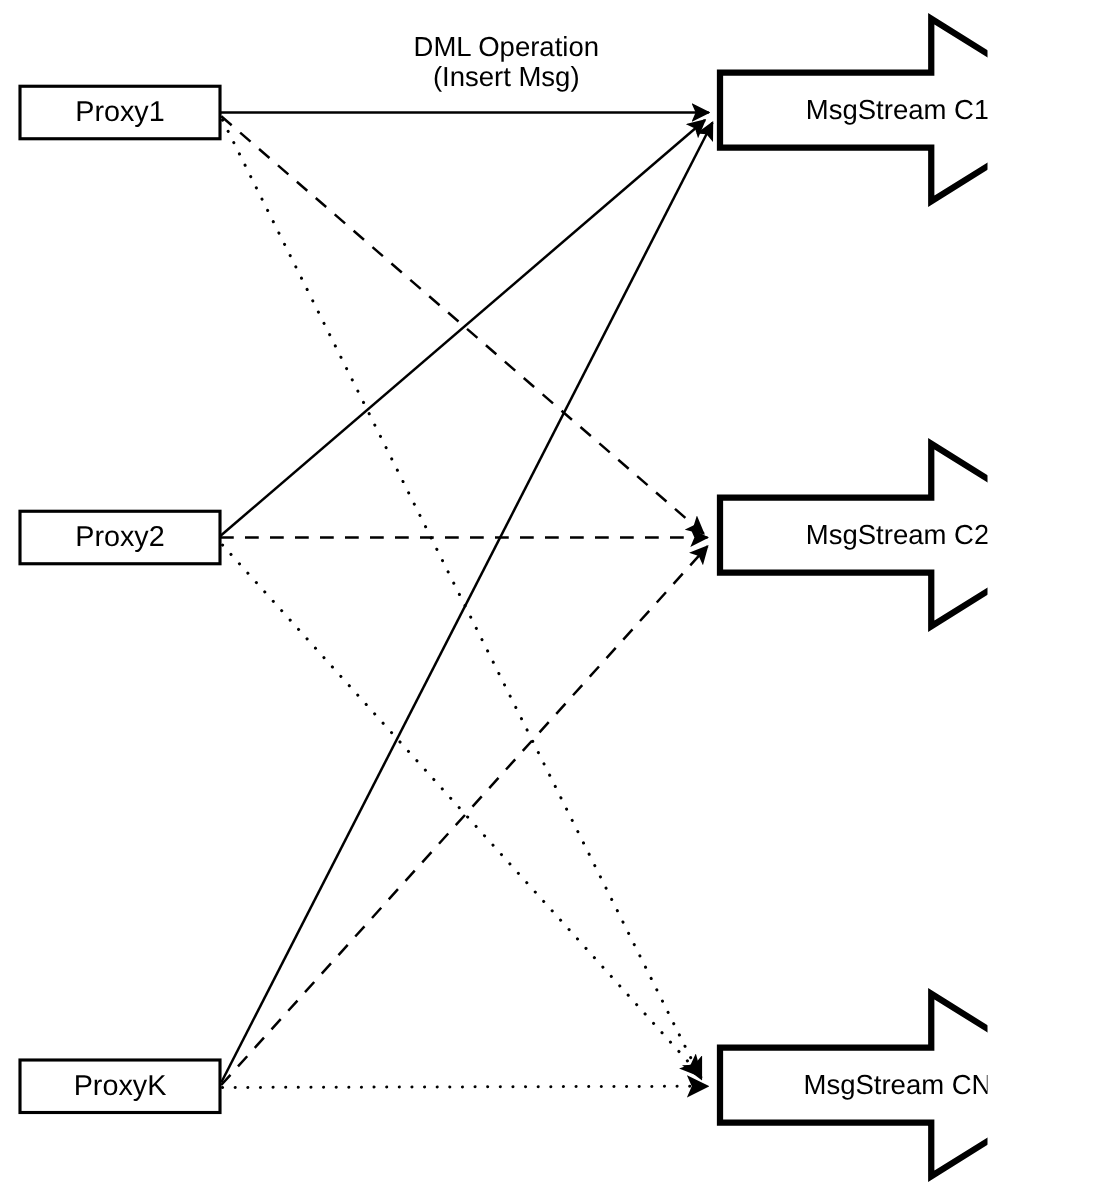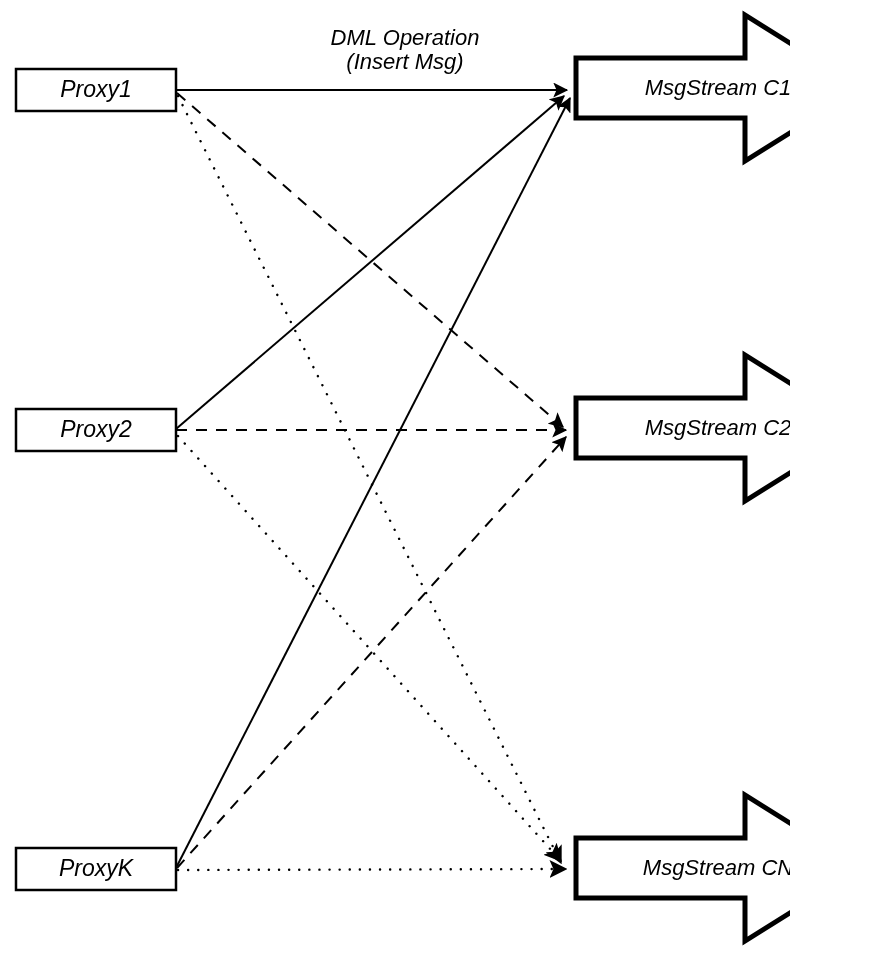--- a/index.html
+++ b/index.html
@@ -9,21 +9,20 @@
   }
   body {
     font-family: "Liberation Sans", sans-serif;
   }
   #diagram-root {
     position: relative;
     width: 790px;
     height: 956px;
     background: #ffffff;
     overflow: hidden;
-    font-style: italic;
   }
   #diagram-svg {
     position: absolute;
     top: 0;
     left: 0;
     width: 875px;
     height: 956px;
   }
   .node-label {
     font-family: "Liberation Sans", sans-serif;

